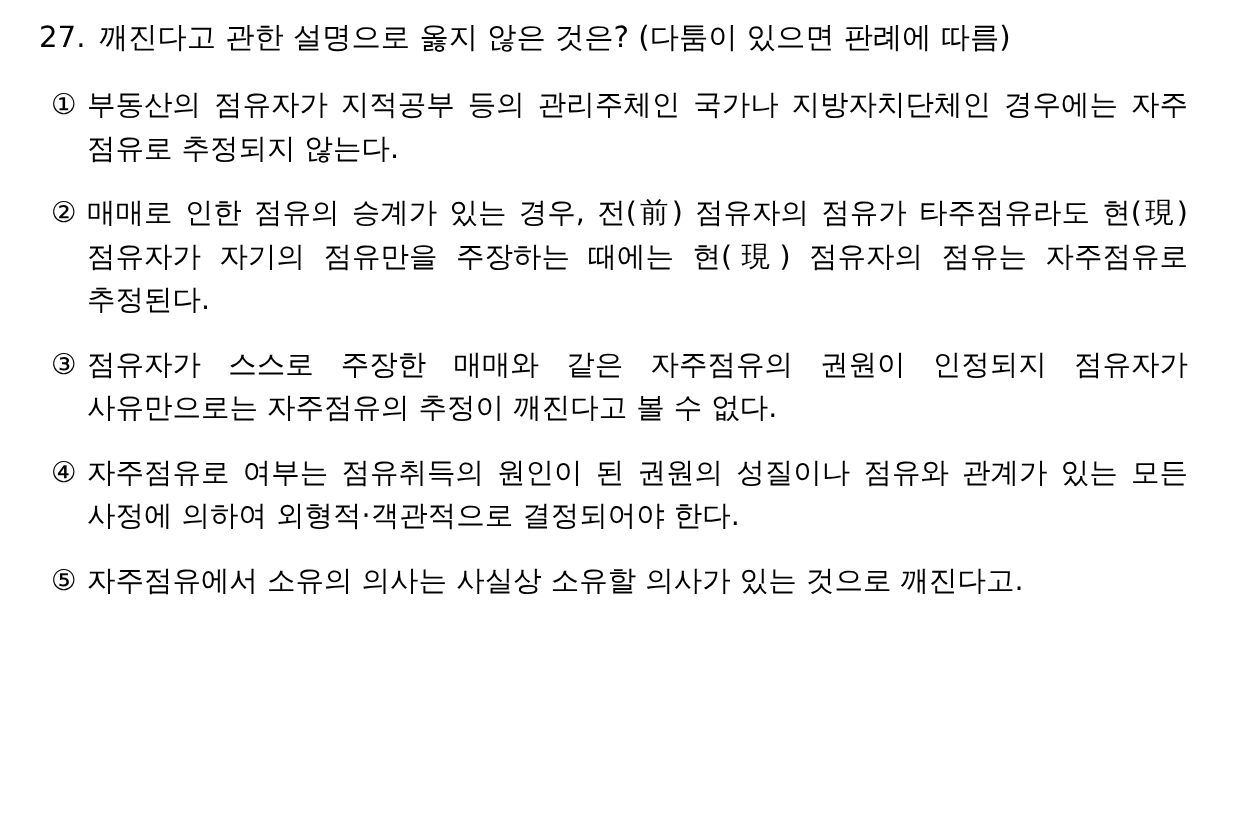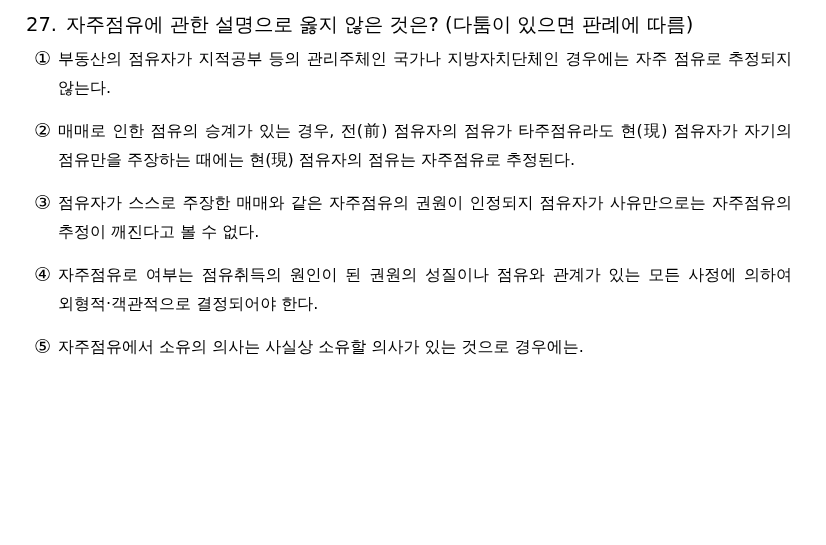--- a/index.html
+++ b/index.html
@@ -17,21 +17,21 @@
   .page {
     position: relative;
     width: 826px;
     height: 545px;
     box-sizing: border-box;
     padding: 10px 22px 0 22px;
   }
   .question {
     display: flex;
     align-items: flex-start;
-    margin: 0 0 4px 0;
+    margin: 0 0 16px 0;
   }
   .q-number {
     flex: 0 0 auto;
     width: 44px;
     font-size: 19.5px;
     line-height: 30px;
     text-align: right;
     padding-right: 9px;
     box-sizing: border-box;
     white-space: nowrap;
@@ -57,36 +57,36 @@
     flex: 0 0 auto;
     width: 36px;
     padding-left: 12px;
     box-sizing: border-box;
     font-size: 19px;
     line-height: 29px;
     text-align: left;
   }
   .choice-text {
     flex: 1 1 auto;
-    font-size: 16px;
+    font-size: 19px;
     line-height: 29px;
     text-align: justify;
     text-justify: inter-character;
     word-break: keep-all;
     padding-right: 12px;
   }
 </style>
 </head>
 <body>
 
 <div class="page">
 
   <div class="question">
     <div class="q-number">27.</div>
-    <div class="q-text">자주점유에 관한 설명으로 옳지 않은 것은? (다툼이 있으면 판례에 따름)</div>
+    <div class="q-text">깨진다고 관한 설명으로 옳지 않은 것은? (다툼이 있으면 판례에 따름)</div>
   </div>
 
   <div class="choices">
 
     <div class="choice">
       <div class="choice-marker">①</div>
       <div class="choice-text">부동산의 점유자가 지적공부 등의 관리주체인 국가나 지방자치단체인 경우에는 자주 점유로 추정되지 않는다.</div>
     </div>
 
     <div class="choice">
@@ -99,17 +99,17 @@
       <div class="choice-text">점유자가 스스로 주장한 매매와 같은 자주점유의 권원이 인정되지 점유자가 사유만으로는 자주점유의 추정이 깨진다고 볼 수 없다.</div>
     </div>
 
     <div class="choice">
       <div class="choice-marker">④</div>
       <div class="choice-text">자주점유로 여부는 점유취득의 원인이 된 권원의 성질이나 점유와 관계가 있는 모든 사정에 의하여 외형적·객관적으로 결정되어야 한다.</div>
     </div>
 
     <div class="choice">
       <div class="choice-marker">⑤</div>
-      <div class="choice-text">자주점유에서 소유의 의사는 사실상 소유할 의사가 있는 것으로 경우에는.</div>
+      <div class="choice-text">자주점유에서 소유의 의사는 사실상 소유할 의사가 있는 것으로 깨진다고.</div>
     </div>
 
   </div>
 </div>
 
 </body></html>

